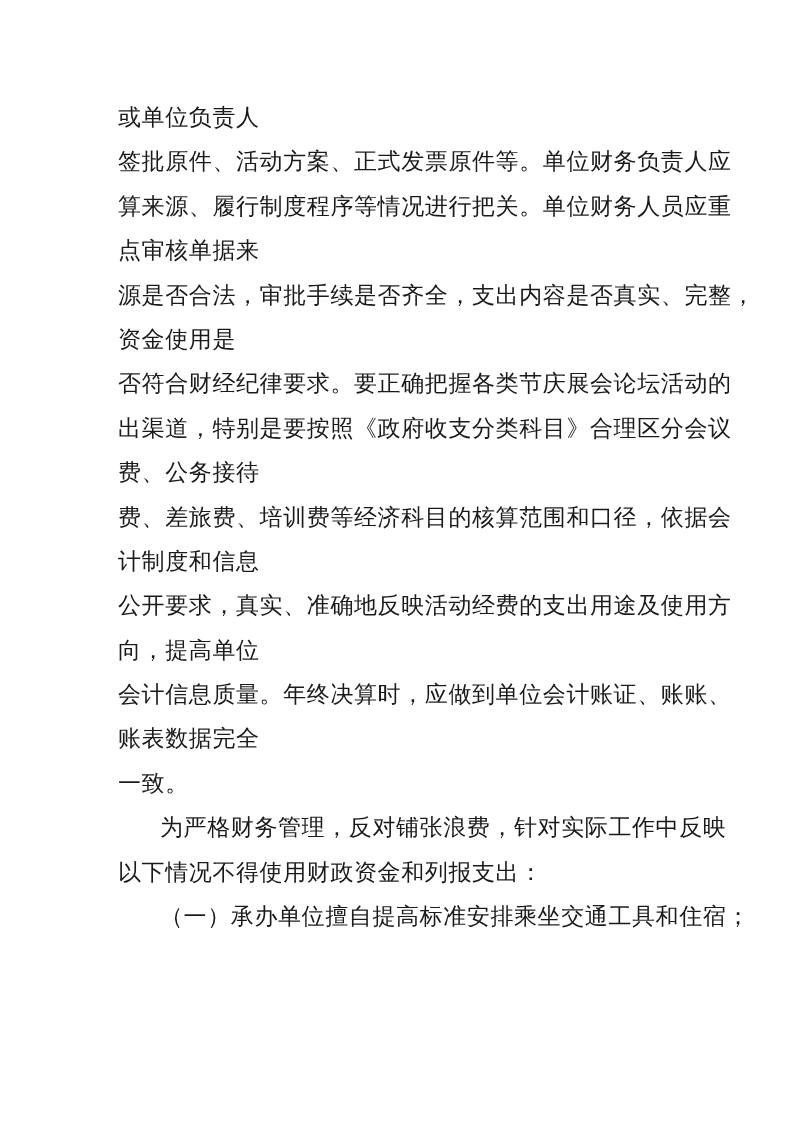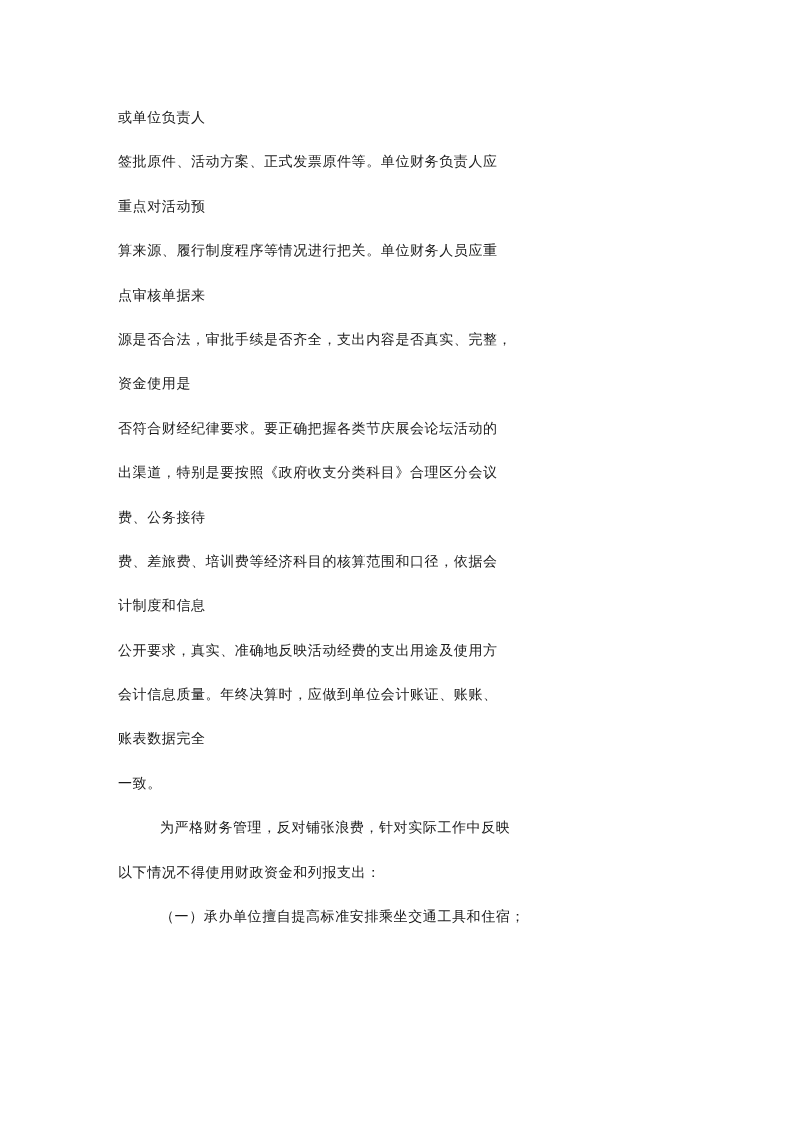--- a/index.html
+++ b/index.html
@@ -1,41 +1,41 @@
 <!DOCTYPE html>
 <html><head>
 <meta charset="utf-8">
 <style>
   html, body { margin: 0; padding: 0; background: #ffffff; }
   body { width: 793px; height: 1123px; position: relative; overflow: hidden; }
   .page {
     position: absolute; left: 118px; top: 95px; width: 570px;
     font-family: "DejaVu Serif", "Liberation Serif", serif;
-    font-size: 14px; color: #1a1a1a;
+    font-size: 23px; color: #1a1a1a;
     line-height: 44.4px; letter-spacing: 0.6px;
   }
   .line { display: block; white-space: nowrap; height: 44.4px; }
   .indent { padding-left: 42px; }
 </style>
 </head>
 <body>
 
 <div class="page">
   <span class="line">或单位负责人</span>
   <span class="line">签批原件、活动方案、正式发票原件等。单位财务负责人应</span>
-  <span class="line">重点对活动预</span>
   <span class="line">算来源、履行制度程序等情况进行把关。单位财务人员应重</span>
   <span class="line">点审核单据来</span>
   <span class="line">源是否合法，审批手续是否齐全，支出内容是否真实、完整，</span>
   <span class="line">资金使用是</span>
   <span class="line">否符合财经纪律要求。要正确把握各类节庆展会论坛活动的</span>
   <span class="line">出渠道，特别是要按照《政府收支分类科目》合理区分会议</span>
   <span class="line">费、公务接待</span>
   <span class="line">费、差旅费、培训费等经济科目的核算范围和口径，依据会</span>
   <span class="line">计制度和信息</span>
   <span class="line">公开要求，真实、准确地反映活动经费的支出用途及使用方</span>
+  <span class="line">向，提高单位</span>
   <span class="line">会计信息质量。年终决算时，应做到单位会计账证、账账、</span>
   <span class="line">账表数据完全</span>
   <span class="line">一致。</span>
   <span class="line indent">为严格财务管理，反对铺张浪费，针对实际工作中反映</span>
   <span class="line">以下情况不得使用财政资金和列报支出：</span>
   <span class="line indent">（一）承办单位擅自提高标准安排乘坐交通工具和住宿；</span>
 </div>
 
 </body></html>

